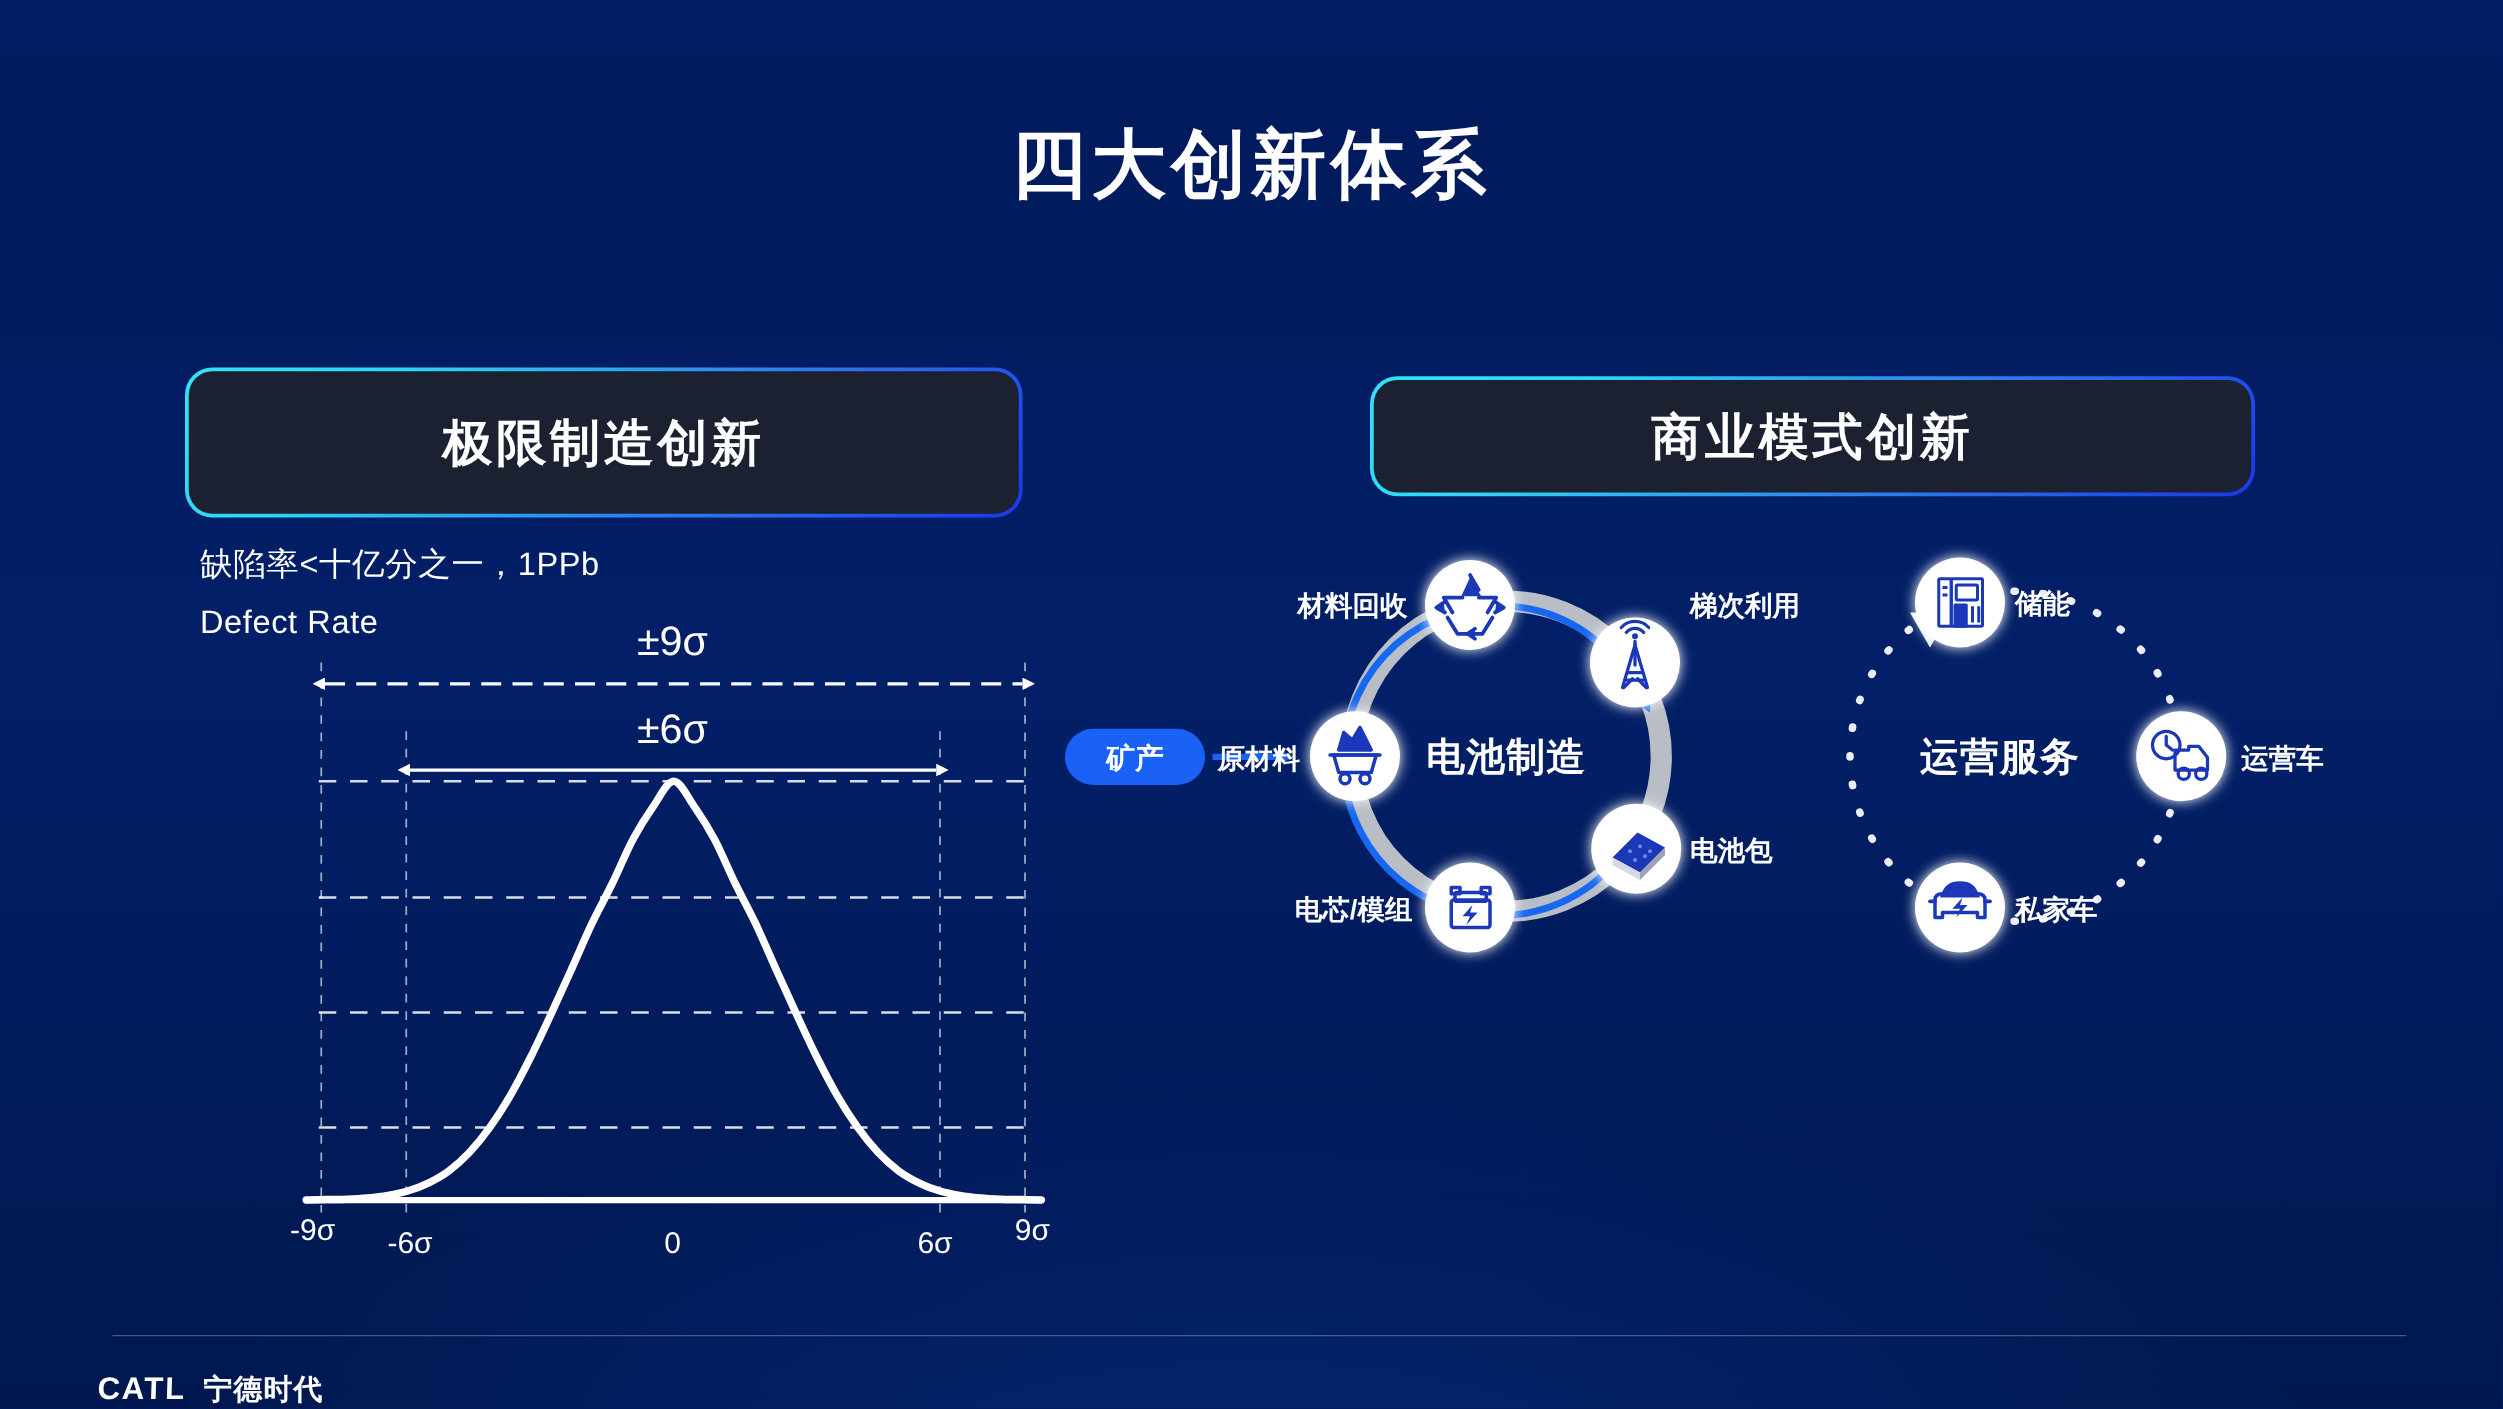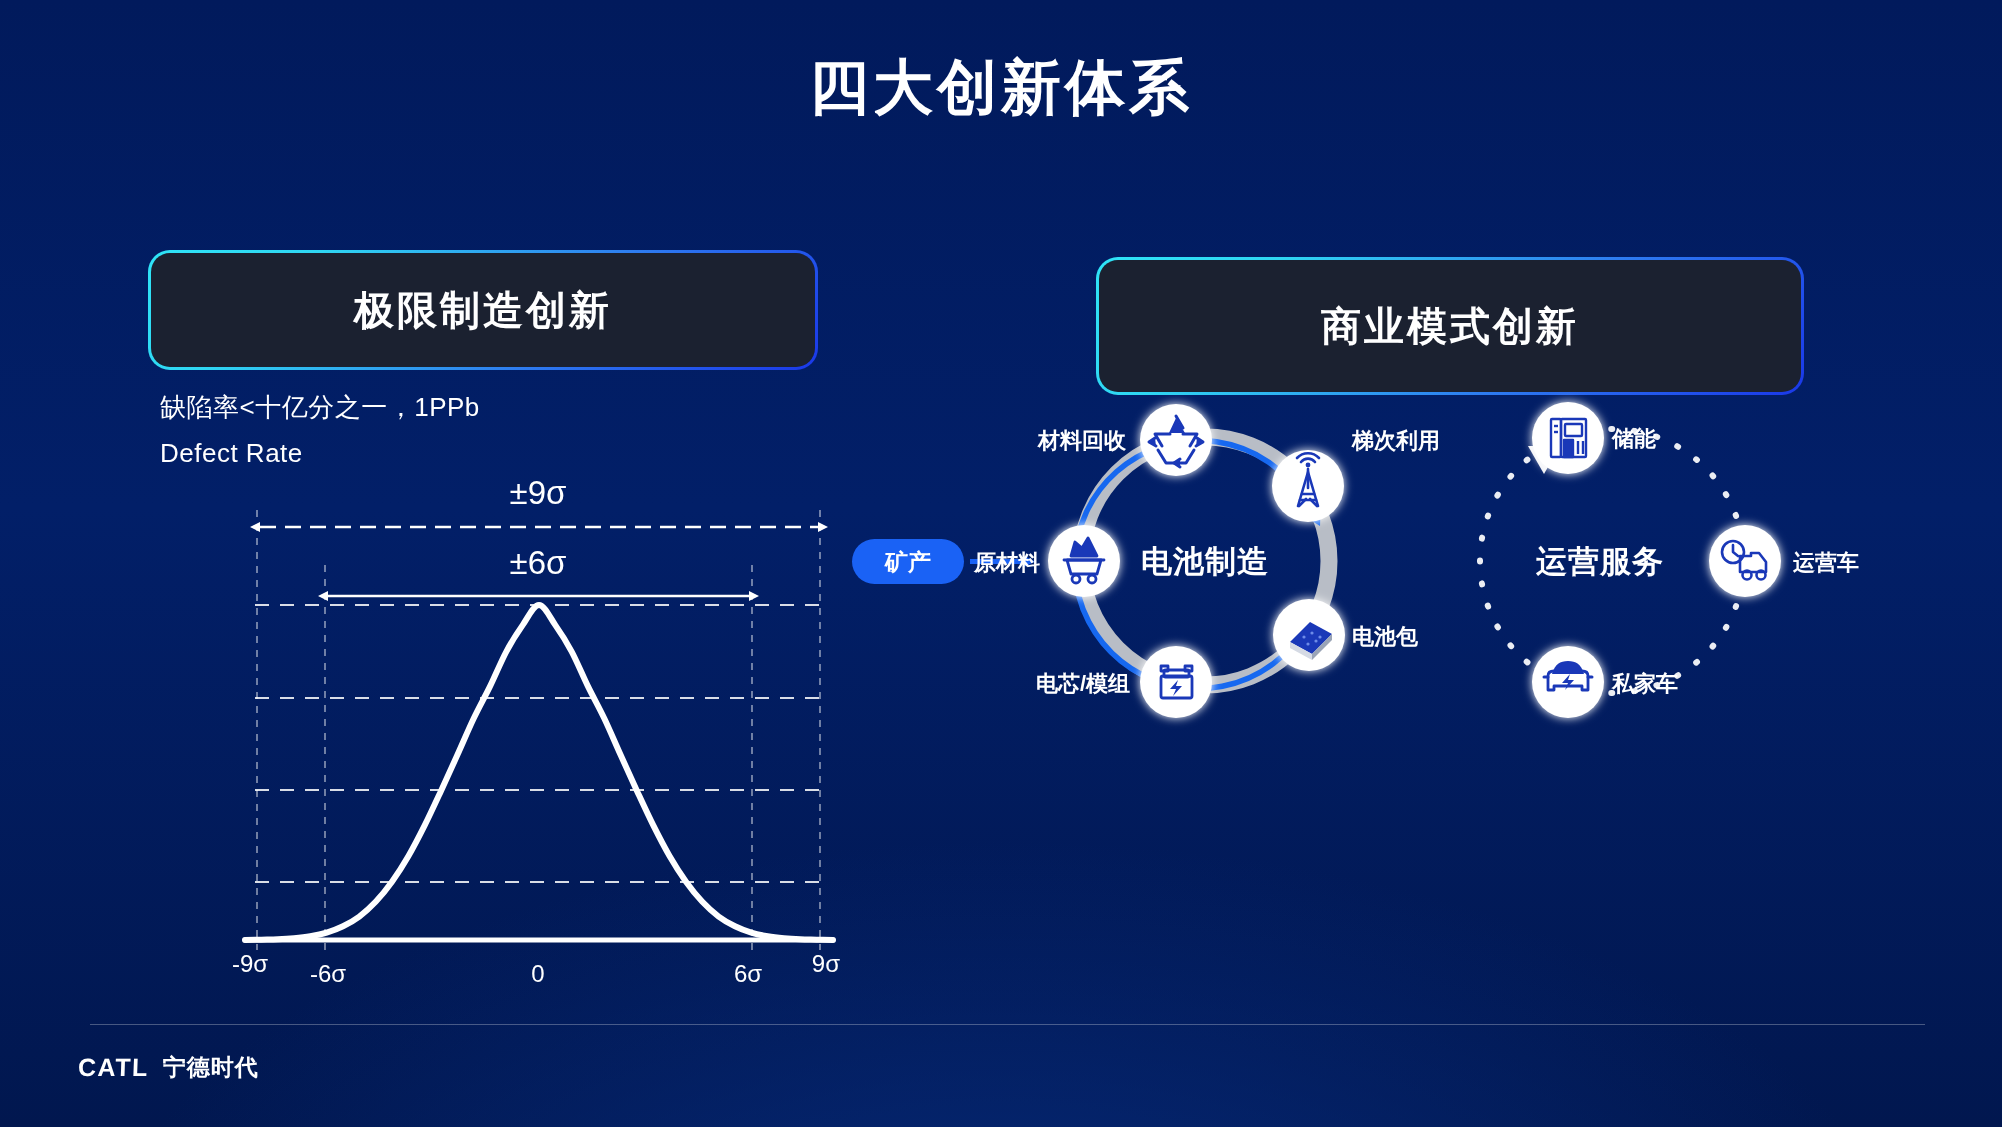--- a/index.html
+++ b/index.html
@@ -9,20 +9,21 @@
     font-family:"Liberation Sans","DejaVu Sans",sans-serif;
     overflow:hidden;
     position:relative;
     -webkit-font-smoothing:antialiased;
   }
   .slide{
     position:absolute;inset:0;
     background:
       radial-gradient(ellipse 1400px 700px at 50% 115%, #062A7A 0%, rgba(6,42,122,0) 65%),
       linear-gradient(180deg,#011A5C 0%, #021F68 45%, #01174F 100%);
+    margin-top: 44px;
   }
 
   
   .page-title{
     position:absolute;left:0;right:0;top:48px;
     text-align:center;
     font-size:60px;font-weight:bold;color:#ffffff;
     letter-spacing:4px;
   }
 
@@ -37,33 +38,33 @@
   .card-inner{
     width:100%;height:100%;
     background:#1B2130;
     border-radius:19px;
     display:flex;align-items:center;justify-content:center;
   }
   .card-title{
     font-size:40px;font-weight:bold;color:#ffffff;letter-spacing:3px;
   }
   #card-left{left:148px;top:250px;width:670px;height:120px;}
-  #card-right{left:1096px;top:257px;width:708px;height:138px;}
+  #card-right{left:1096px;top:257px;width:708px;height:96px;}
 
   
   .defect-line{
     position:absolute;left:160px;
     color:#ffffff;font-size:26px;letter-spacing:.5px;
   }
   #defect-cn{top:390px;}
   #defect-en{top:438px;}
 
   
   #chart{
-    position:absolute;left:200px;top:470px;width:640px;height:540px;
+    position:absolute;left:200px;top:446px;width:640px;height:540px;
   }
   #chart svg{width:100%;height:100%;overflow:visible;}
 
   
   #diagram{
     position:absolute;left:900px;top:490px;width:1060px;height:420px;
   }
   #diagram svg{width:100%;height:100%;overflow:visible;}
 
   .ring-label{

